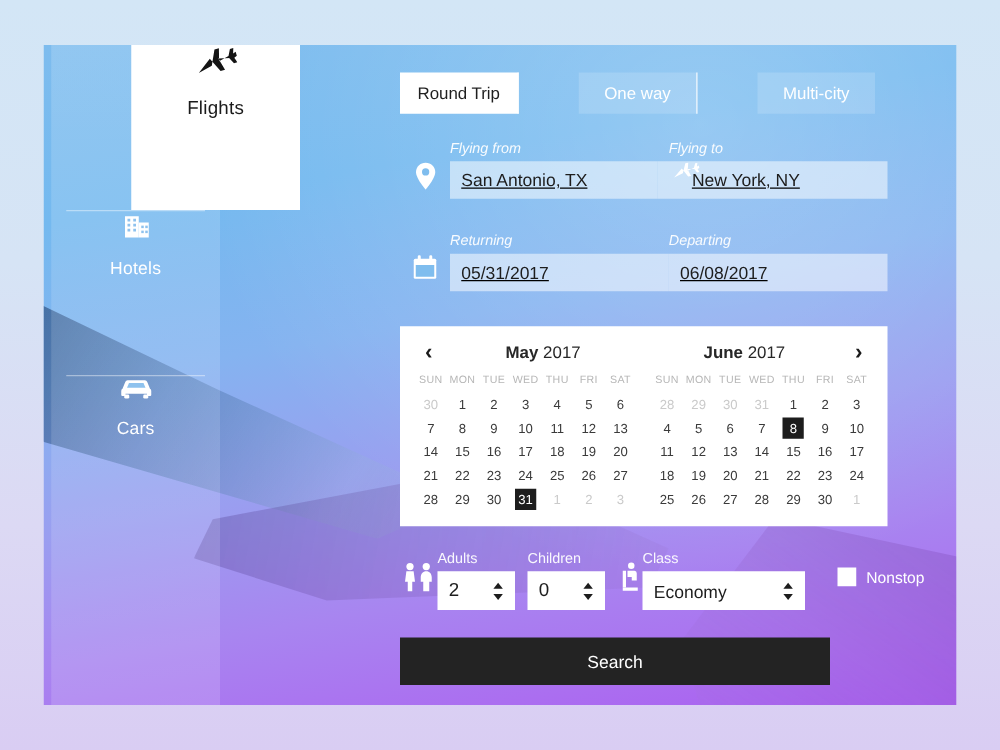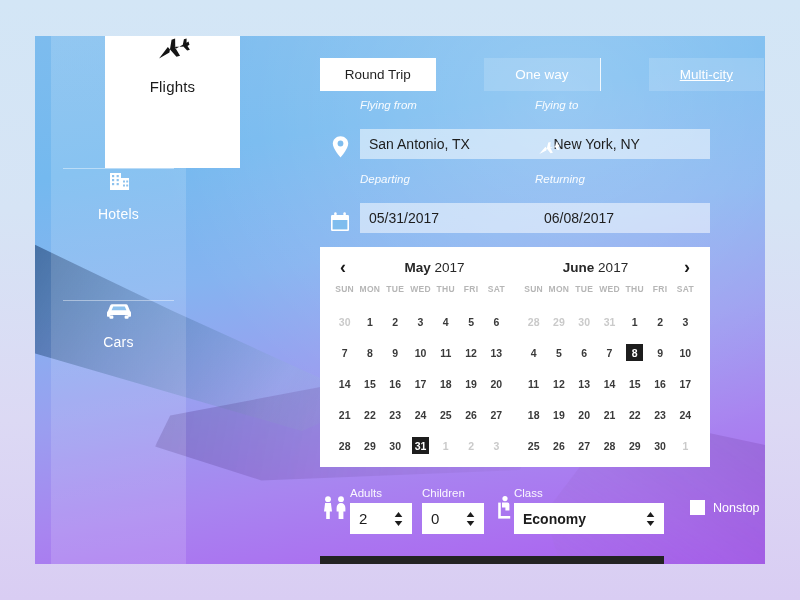--- a/index.html
+++ b/index.html
@@ -64,21 +64,21 @@
     filter: blur(0.8px);
   }
   .sky-haze {
     position: absolute; inset: 0;
     background: radial-gradient(ellipse at 72% 12%, rgba(255,255,255,0.24) 0%, rgba(255,255,255,0) 55%);
   }
 
   
   .sidebar {
     position: absolute;
-    left: 16px; top: 0;
+    left: 6px; top: 0;
     width: 135px; height: 100%;
     background: linear-gradient(180deg, rgba(255,255,255,0.16) 0%, rgba(255,255,255,0.13) 50%, rgba(255,255,255,0.14) 100%);
     z-index: 3;
   }
   .nav-item {
     position: relative;
     height: 132px;
     display: flex;
     flex-direction: column;
     align-items: center;
@@ -114,59 +114,60 @@
   .form-panel {
     position: absolute;
     left: 285px; top: 22px;
     width: 390px;
     z-index: 5;
   }
 
   
   .trip-tabs {
     display: flex;
-    width: 444px;
+    width: 380px;
     height: 33px;
-    margin-bottom: 8px;
+    margin-bottom: 22px;
     gap: 48px;
   }
   .trip-tab {
     flex: 1;
     display: flex;
     align-items: center;
     justify-content: center;
     font-size: 13.5px;
     color: #ffffff;
     background: rgba(255,255,255,0.16);
     border-right: 1px solid rgba(255,255,255,0.85);
     cursor: pointer;
   }
-  .trip-tab:last-child { border-right: none; text-decoration: underline; }
+  .trip-tab:last-child { border-right: none; }
   .trip-tab.active {
     background: #ffffff;
     color: #1f1f1f;
   }
 
   
   .field-row { position: relative; margin-bottom: 14px; }
   .field-labels {
     display: flex;
     padding-left: 40px;
     margin-bottom: 4px;
     font-style: italic;
   }
   .field-labels .lbl {
     flex: 1;
     font-size: 11.5px;
     color: rgba(255,255,255,0.94);
   }
   .field-inputs {
     display: flex;
-    align-items: flex-end;
+    align-items: flex-start;
     height: 44px;
+    text-decoration: underline;
   }
   .field-lead-icon {
     width: 40px;
     display: flex;
     align-items: center;
     justify-content: center;
     line-height: 0;
   }
   .field-box {
     flex: 1;
@@ -219,22 +220,21 @@
     color: #272727;
   }
   .cal-title b { font-weight: bold; }
   .cal-title span { font-weight: normal; }
 
   .cal-months { display: flex; gap: 12px; }
   .cal-month { flex: 1; }
   .cal-grid {
     display: grid;
     grid-template-columns: repeat(7, 1fr);
-    row-gap: 14px;
-    font-weight: bold;
+    row-gap: 2px;
   }
   .dow {
     text-align: center;
     font-size: 8.5px;
     color: #b6b6b6;
     letter-spacing: 0.3px;
     padding-bottom: 5px;
   }
   .day {
     height: 17px;
@@ -280,21 +280,21 @@
     background: #ffffff;
     display: flex;
     align-items: center;
     padding: 0 9px;
     font-size: 15px;
     color: #1d1d1d;
     cursor: pointer;
   }
   .stepper.adults { width: 62px; }
   .stepper.children { width: 62px; }
-  .stepper.class-select { width: 150px; font-size: 14px; font-weight: bold; }
+  .stepper.class-select { width: 130px; font-size: 14px; }
   .stepper .caret {
     position: absolute;
     right: 9px;
     top: 50%;
     transform: translateY(-50%);
     line-height: 0;
   }
   .nonstop {
     display: flex;
     align-items: center;
@@ -412,22 +412,22 @@
           <svg width="22" height="18" viewBox="0 0 22 18" fill="#ffffff">
             <path d="M0.5 10.8 L8 9 L11.6 1.6 L14 1.6 L12.2 7.8 L17.6 6.5 L19.3 3.3 L21.1 3.3 L20.2 6 L21.8 5.5 L21.8 7.6 L20.2 8.1 L21.1 10.8 L19.3 10.8 L17.6 7.6 L12.2 6.3 L14 12.5 L11.6 12.5 L8 5.1 Z" transform="rotate(-12 11 8)"></path>
           </svg>
         </span>
         <div class="field-box second" title="Flying to">New York, NY</div>
       </div>
     </div>
 
     <div class="field-row">
       <div class="field-labels">
+        <span class="lbl">Returning</span>
         <span class="lbl">Departing</span>
-        <span class="lbl">Returning</span>
       </div>
       <div class="field-inputs">
         <span class="field-lead-icon">
           <svg width="22" height="22" viewBox="0 0 22 22" fill="#ffffff">
             <rect x="2" y="4" width="18" height="16" rx="1.2"></rect>
             <rect x="3.6" y="9" width="14.8" height="9.4" fill="#7fbdee"></rect>
             <rect x="5.2" y="1.2" width="2.4" height="4.6" rx="1.1"></rect>
             <rect x="14.4" y="1.2" width="2.4" height="4.6" rx="1.1"></rect>
           </svg>
         </span>

